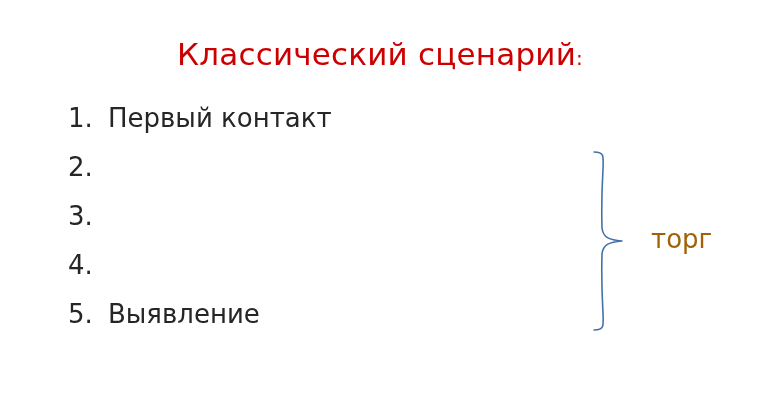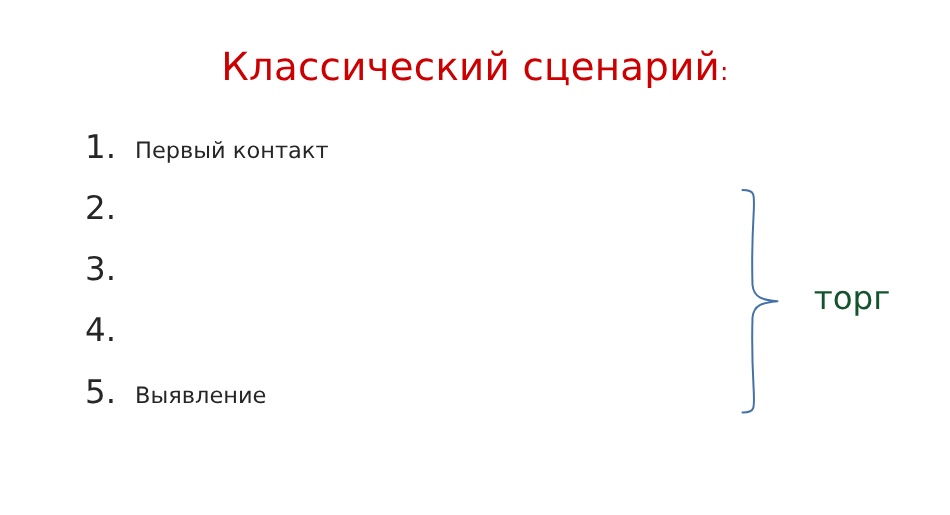--- a/index.html
+++ b/index.html
@@ -55,38 +55,38 @@
   .item-number {
     width: 40px;
     text-align: left;
     flex: 0 0 40px;
     color: #262626;
     font-size: 26px;
   }
   .item-text {
     white-space: nowrap;
     color: #262626;
-    font-size: 18px;
+    font-size: 26px;
   }
   .brace-wrap {
     position: absolute;
     left: 588px;
     top: 150px;
     width: 60px;
     height: 182px;
   }
   .brace-wrap svg {
     display: block;
   }
   .brace-label {
     position: absolute;
     left: 651px;
     top: 224px;
     font-size: 26px;
-    color: #14532d;
+    color: #a16207;
     white-space: nowrap;
   }
 </style>
 </head>
 <body>
 
 <div class="slide">
 
   <div class="slide-title">
     <span>Классический сценарий</span><span class="colon">:</span>

